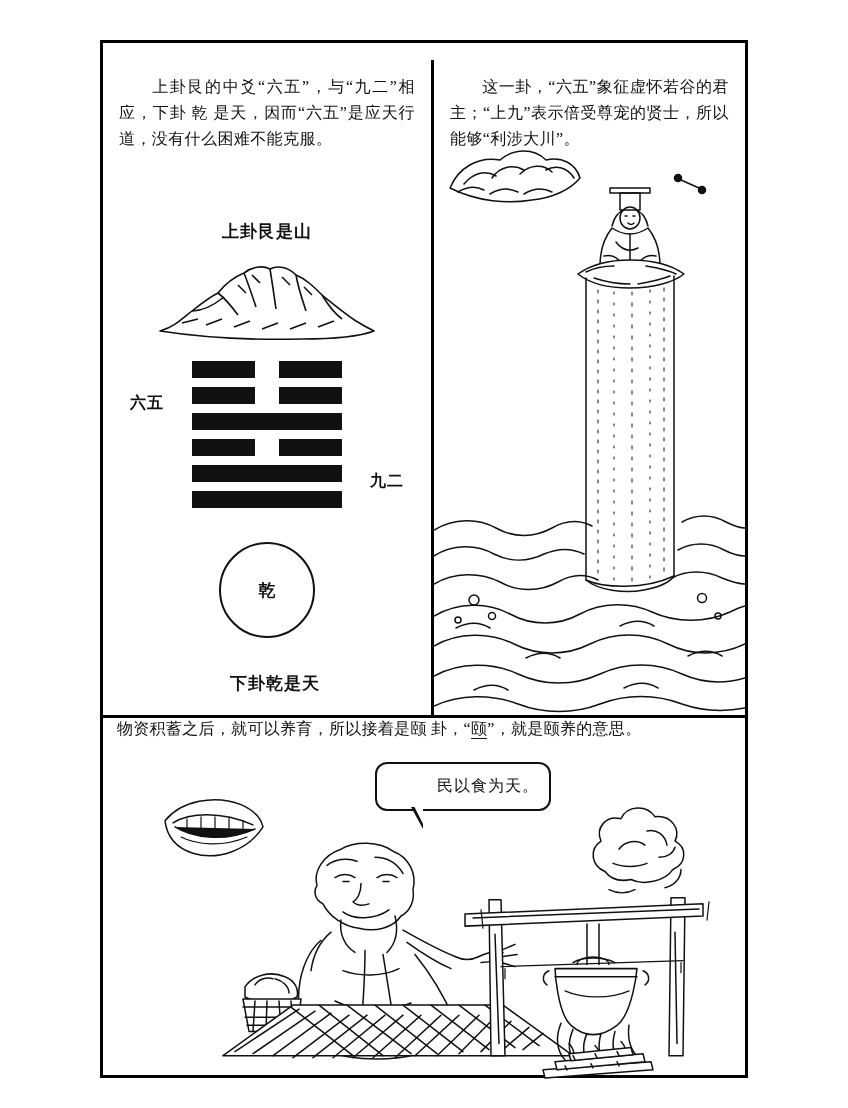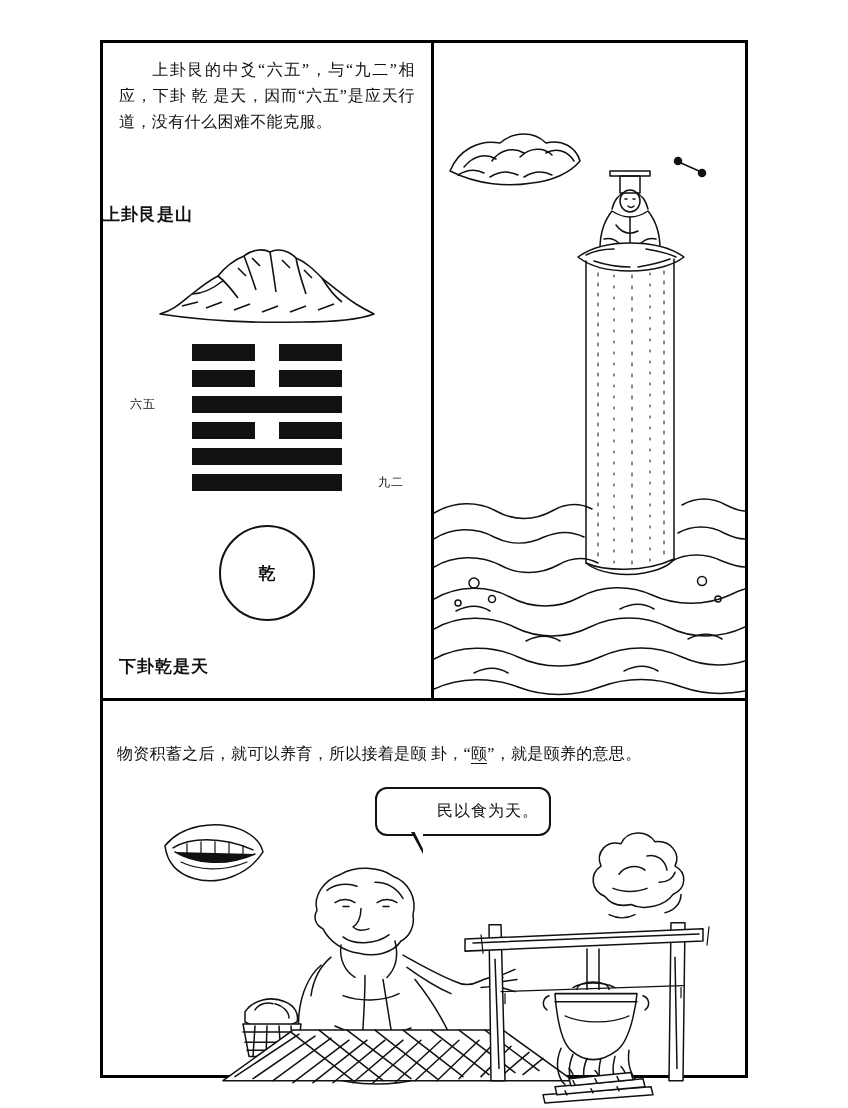--- a/index.html
+++ b/index.html
@@ -20,21 +20,21 @@
     top: 40px;
     width: 648px;
     height: 1038px;
     border: 3px solid #000;
     box-sizing: border-box;
     background: #fff;
   }
   
   .top-row {
     position: absolute;
-    left: 0; top: 0;
+    left: 0; top: 17px;
     width: 100%;
     height: 658px;
     box-sizing: border-box;
     border-bottom: 3px solid #000;
     display: flex;
   }
   .panel-left {
     width: 331px;
     box-sizing: border-box;
     border-right: 3px solid #000;
@@ -49,20 +49,21 @@
     font-size: 16px;
     line-height: 26px;
     letter-spacing: 0.4px;
     text-align: justify;
     padding: 14px 16px 0 16px;
   }
   .cap .indent { display: inline-block; width: 2em; }
 
   
   .label-center {
+    text-align: center;
     font-size: 17px;
     font-weight: bold;
     letter-spacing: 1px;
   }
   .hexagram-wrap {
     position: absolute;
     left: 0; right: 0;
     top: 160px;
   }
   .mountain {
@@ -84,25 +85,24 @@
   }
   .line.solid { background: #111; }
   .line.broken span {
     width: 63px;
     height: 17px;
     background: #111;
     display: block;
   }
   .tag {
     position: absolute;
-    font-size: 12px;
-    font-weight: normal;
+    font-size: 16px;
+    font-weight: bold;
     letter-spacing: 1px;
     white-space: nowrap;
-    margin-top: 20px;
   }
   .tag-left  { left: -62px; top: 32px; }
   .tag-right { right: -62px; top: 110px; }
 
   .circle {
     width: 92px; height: 92px;
     border: 2px solid #111;
     border-radius: 50%;
     margin: 34px auto 0 auto;
     display: flex;
@@ -112,21 +112,21 @@
     font-weight: bold;
   }
   .bottom-label { margin-top: 34px; margin-left: 16px; }
 
   
   .art { position: absolute; inset: 0; }
 
   
   .bottom-row {
     position: absolute;
-    left: 0; top: 686px;
+    left: 0; top: 661px;
     width: 100%;
     height: 377px;
     box-sizing: border-box;
   }
   .bottom-cap {
     font-size: 16px;
     line-height: 26px;
     padding: 12px 14px 8px 14px;
     letter-spacing: 0.3px;
   }
@@ -211,20 +211,21 @@
 
         <div class="circle">
             <span>乾</span>
           </div>
 
         <div class="label-center bottom-label">下卦乾是天</div>
       </div>
     </div>
 
     <div class="panel-right">
+      <div class="cap"><span class="indent"></span><span>这一卦，“六五”象征虚怀若谷的君主；“上九”表示倍受尊宠的贤士，所以能够“利涉大川”。</span></div>
 
       <svg class="art" viewBox="0 0 311 658" preserveAspectRatio="none">
         <g fill="none" stroke="#111" stroke-width="1.5" stroke-linecap="round" stroke-linejoin="round">
 
           <g>
             <path d="M16 128 C24 108 44 96 66 100 C80 88 100 88 112 100 C128 96 142 104 146 118 C136 130 118 138 98 140 C74 144 44 142 16 128 Z"></path>
             <path d="M30 124 C40 112 52 110 62 116"></path>
             <path d="M58 118 C66 106 80 104 90 110"></path>
             <path d="M86 114 C96 104 110 104 118 112"></path>
             <path d="M112 110 C122 104 134 108 140 118"></path>

